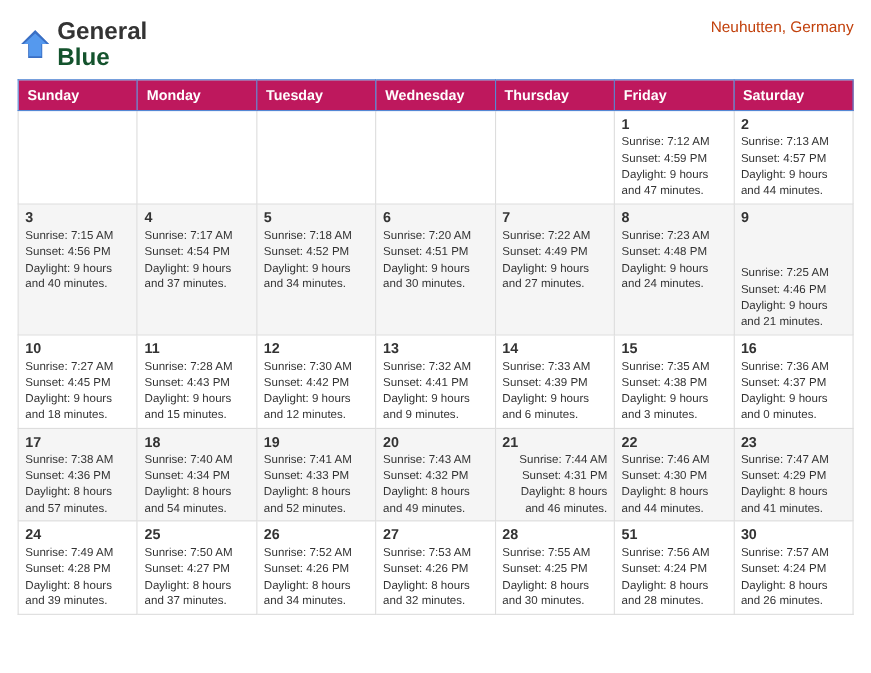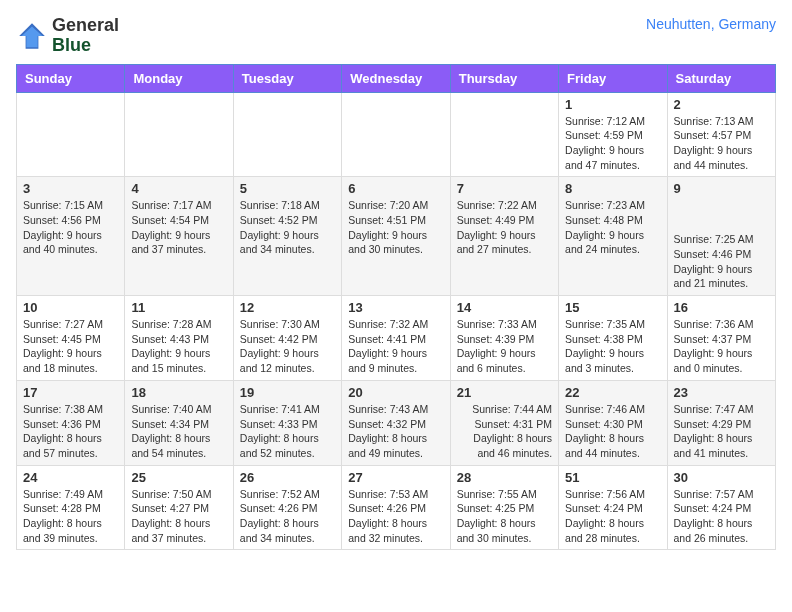--- a/index.html
+++ b/index.html
@@ -15,49 +15,49 @@
       justify-content: space-between;
       align-items: flex-start;
       margin-bottom: 8px;
     }
     .logo {
       display: flex;
       align-items: center;
       gap: 4px;
     }
     .logo-text {
-      font-size: 18px;
+      font-size: 22px;
       font-weight: bold;
       line-height: 1.1;
     }
     .logo-general { color: #333; }
     .logo-blue { color: #14532d; }
     .logo-icon {
       width: 32px;
       height: 32px;
     }
     .title-block {
       text-align: right;
     }
     .month-title {
       font-size: 32px;
       font-weight: normal;
       color: #222;
     }
     .location {
       font-size: 14px;
-      color: #3b82f6;
+      color: #c2410c;
     }
     .calendar {
       width: 100%;
       border-collapse: collapse;
       border: 1px solid #ccc;
     }
     .calendar th {
-      background: #8b5cf6;
+      background: #be185d;
       color: #fff;
       font-size: 13px;
       font-weight: bold;
       padding: 6px 8px;
       text-align: left;
       border: 1px solid #5588d4;
       margin-top: 34px;
     }
     .calendar td {
       vertical-align: top;

